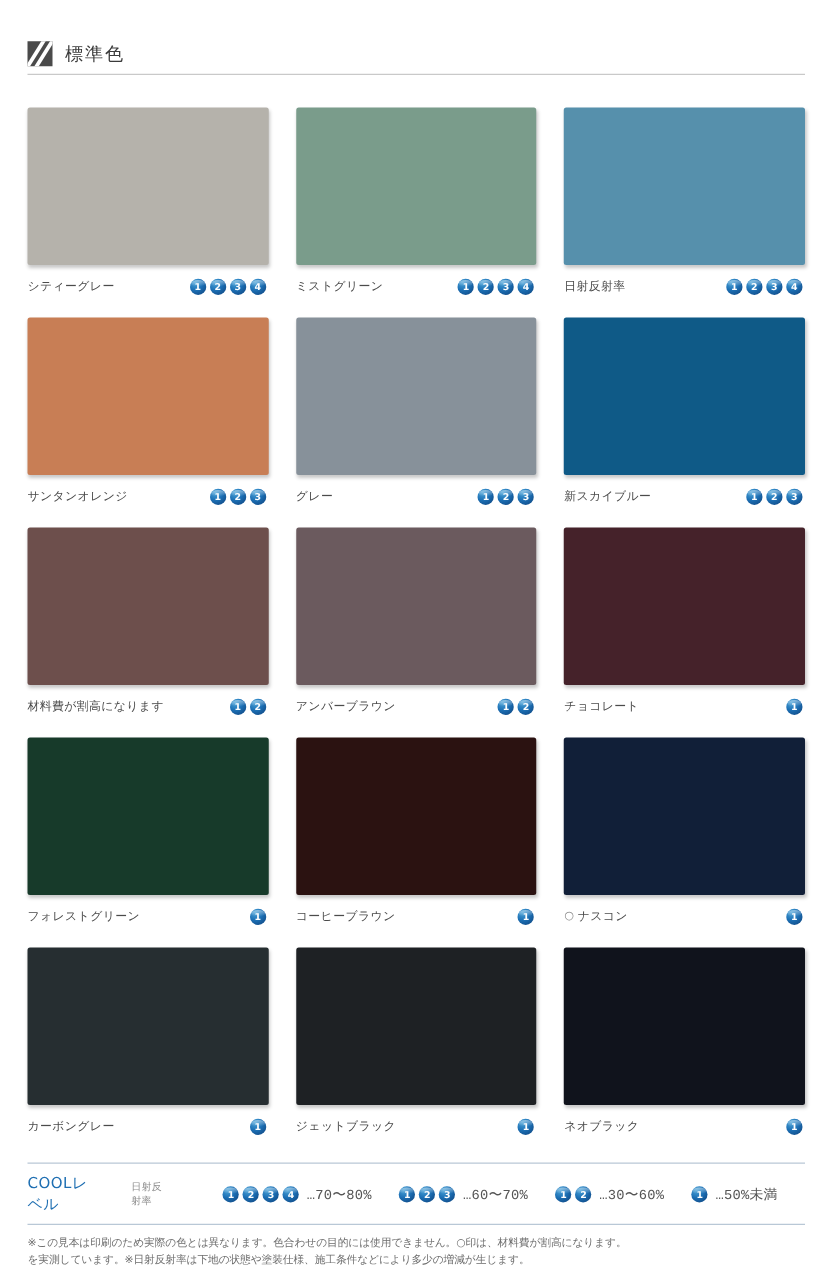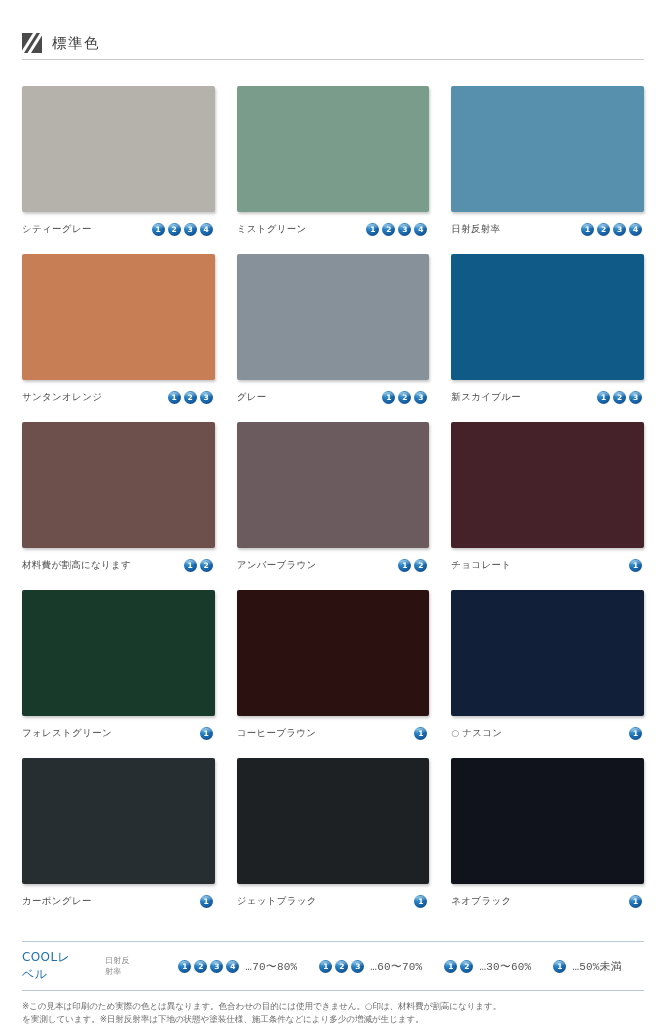--- a/index.html
+++ b/index.html
@@ -121,21 +121,21 @@
     left: 1px; right: 1px; top: 1px;
     height: 5px;
     border-radius: 50% 50% 40% 40%;
     background: linear-gradient(to bottom, rgba(255,255,255,0.45), rgba(255,255,255,0));
     pointer-events: none;
   }
   .badge span { position: relative; z-index: 2; }
 
   
   .legend {
-    margin-top: 15px;
+    margin-top: 4px;
     border-top: 1px solid #b9c8d6;
     border-bottom: 1px solid #b9c8d6;
     padding: 7px 0 7px 0;
     display: flex;
     align-items: center;
     gap: 20px;
   }
   .legend-title {
     font-size: 12px;
     color: #1f6fb2;

